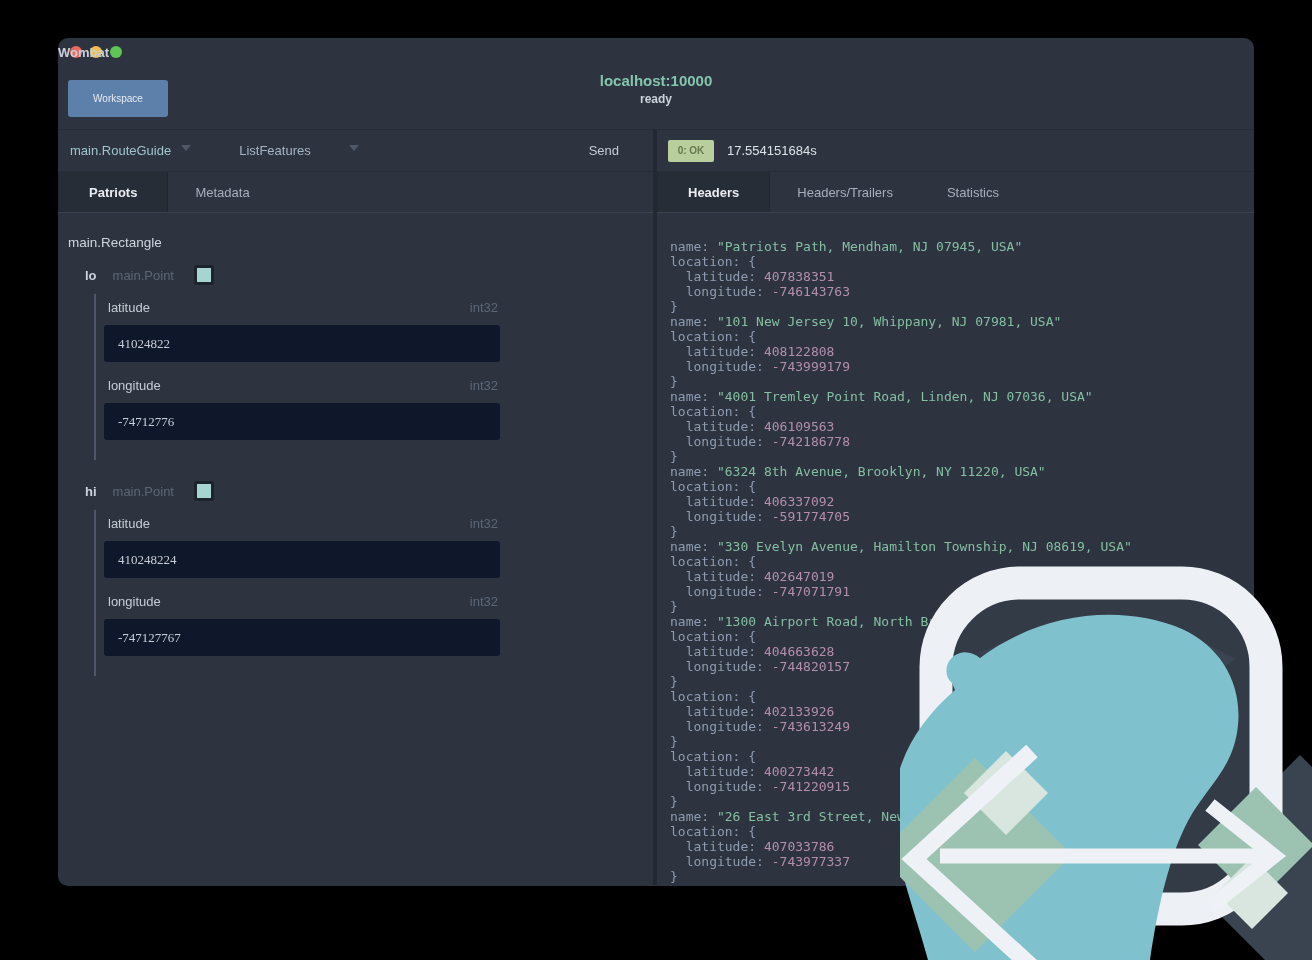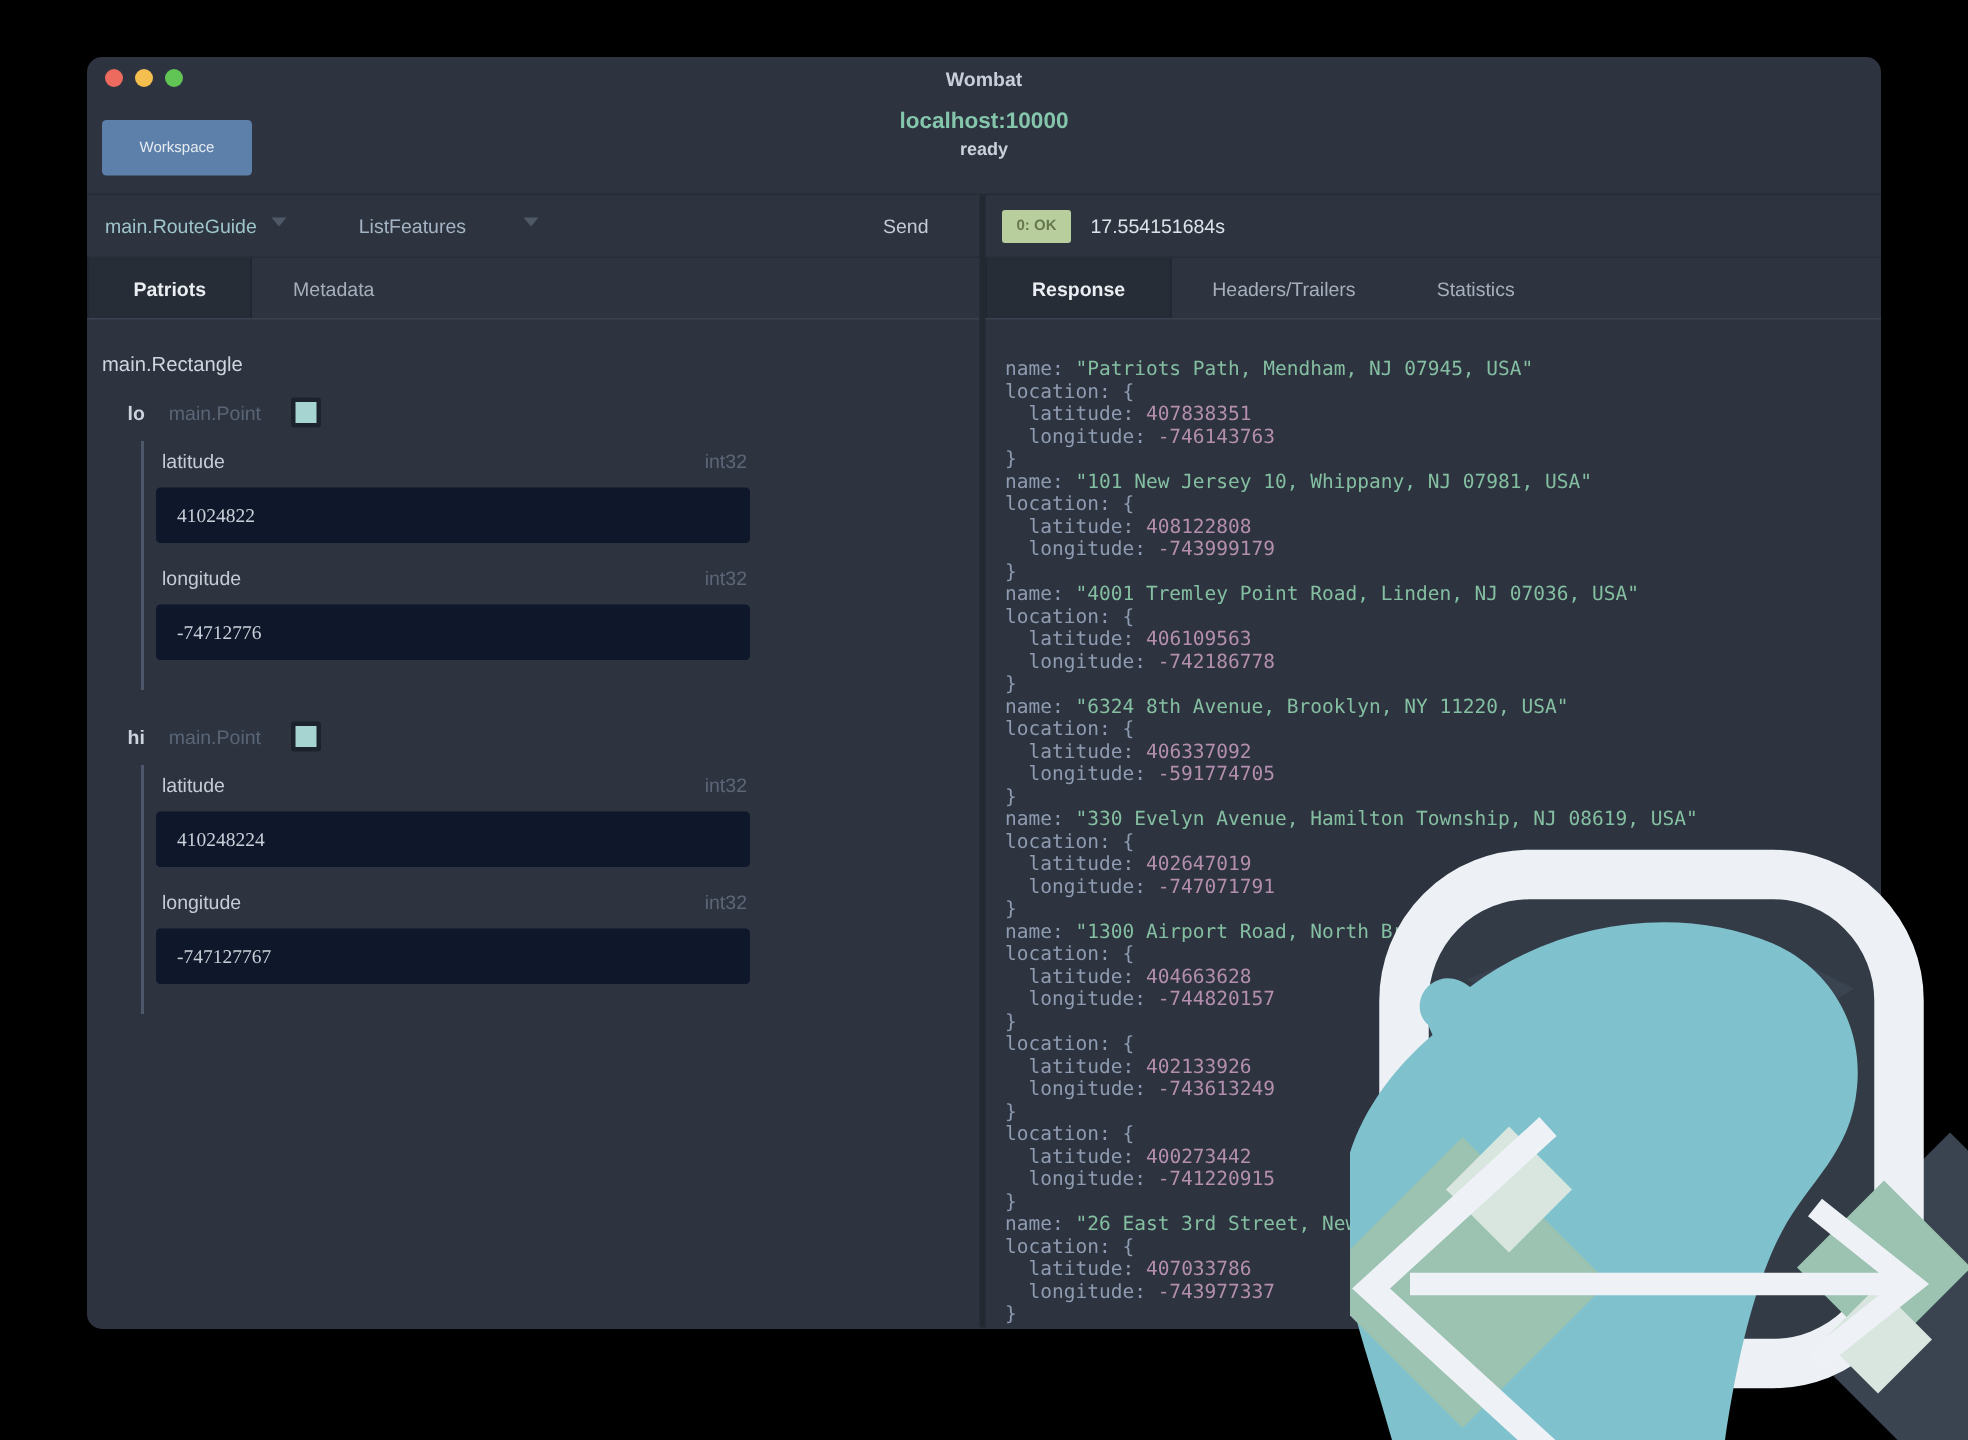--- a/index.html
+++ b/index.html
@@ -10,21 +10,21 @@
   }
   .window {
     position:absolute; left:58px; top:38px; width:1196px; height:848px;
     background:#2d3440; border-radius:10px; overflow:hidden;
   }
   
   .titlebar { position:relative; height:28px; }
   .lights { position:absolute; left:12px; top:8px; display:flex; gap:8px; }
   .light { width:12px; height:12px; border-radius:50%; }
   .light.red{ background:#ed6a5e; } .light.yellow{ background:#f4bf4f; } .light.green{ background:#61c555; }
-  .win-title { position:absolute; left:0; right:0; top:7px; text-align:center;
+  .win-title { position:absolute; left:0; right:0; top:7px; text-align:left;
     font-size:13px; font-weight:bold; color:#c9cfd8; }
   
   .header { position:relative; height:64px; border-bottom:1px solid #262c36; }
   .workspace-btn { position:absolute; left:10px; top:14px; width:100px; height:37px;
     background:#5d80aa; border:none; border-radius:3px; color:#e6ebf1; font-size:10px;
     font-family:inherit; cursor:pointer; }
   .server { position:absolute; left:0; right:0; top:6px; text-align:center; }
   .server-addr { font-size:15px; font-weight:bold; color:#84c5ab; }
   .server-status { font-size:12px; font-weight:600; color:#ccd2da; margin-top:3px; }
   
@@ -183,21 +183,21 @@
 
       <div class="divider"></div>
 
       <div class="panel right">
         <div class="toolbar">
           <span class="badge">0: OK</span>
           <span class="duration">17.554151684s</span>
         </div>
 
         <div class="tabs">
-          <div class="tab active">Response</div>
+          <div class="tab active">Headers</div>
           <div class="tab">Headers/Trailers</div>
           <div class="tab">Statistics</div>
         </div>
 
         <div class="response-content">
             <div class="rline"><span class="rk">name: </span><span class="rs">"Patriots Path, Mendham, NJ 07945, USA"</span></div>
             <div class="rline"><span class="rk">location: </span><span class="rp">{</span></div>
             <div class="rline">  <span class="rk">latitude: </span><span class="rn">407838351</span></div>
             <div class="rline">  <span class="rk">longitude: </span><span class="rn">-746143763</span></div>
             <div class="rline"><span class="rp">}</span></div>

